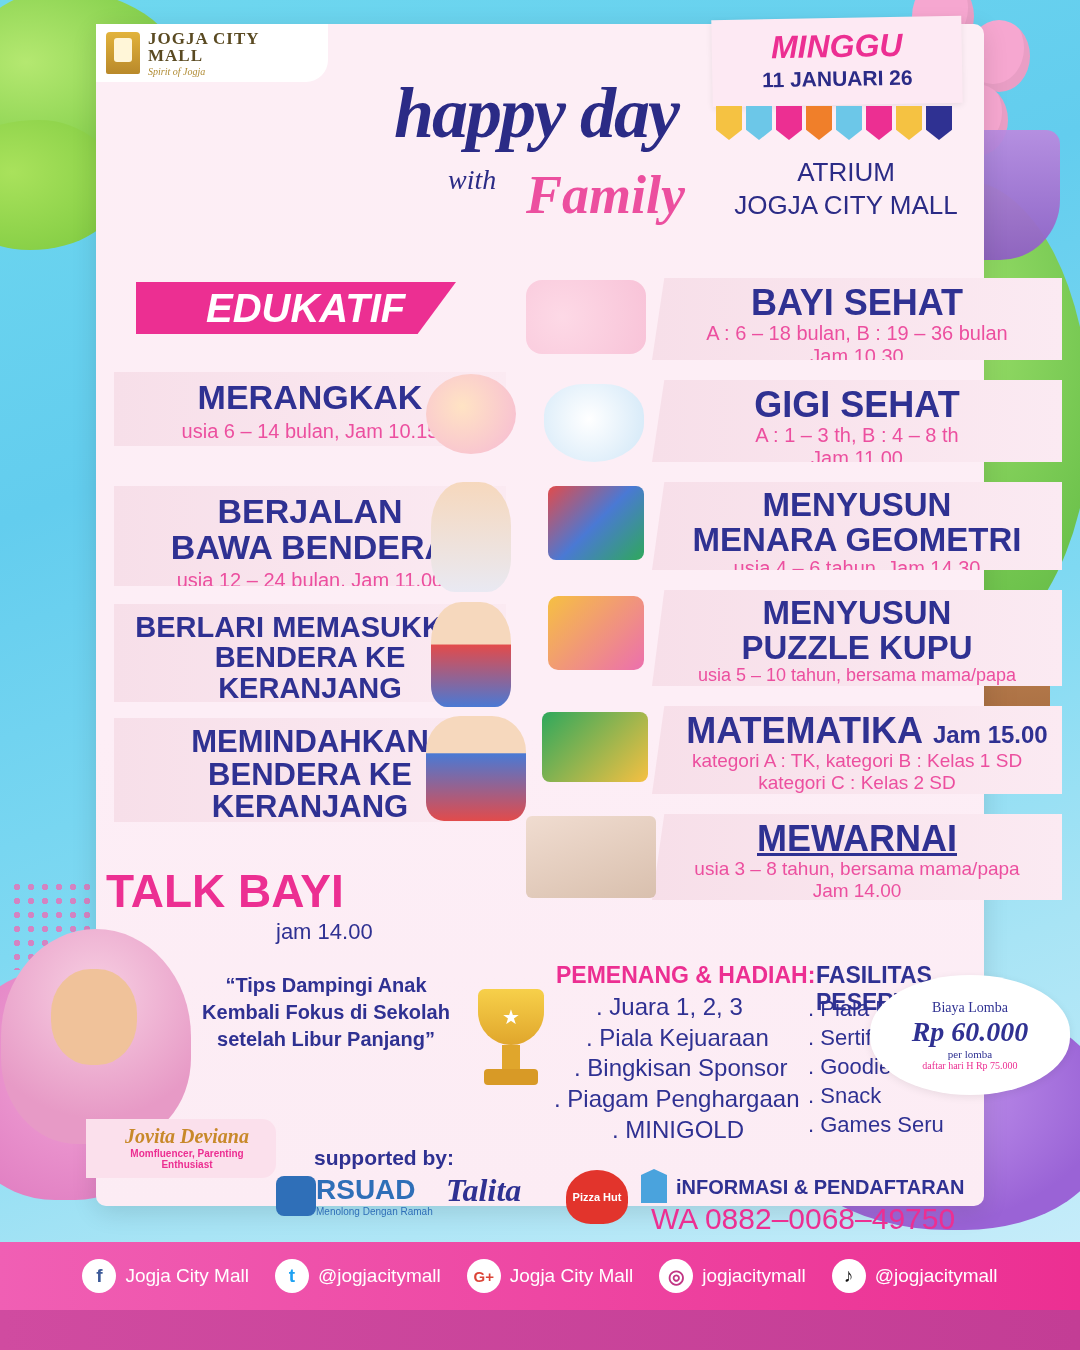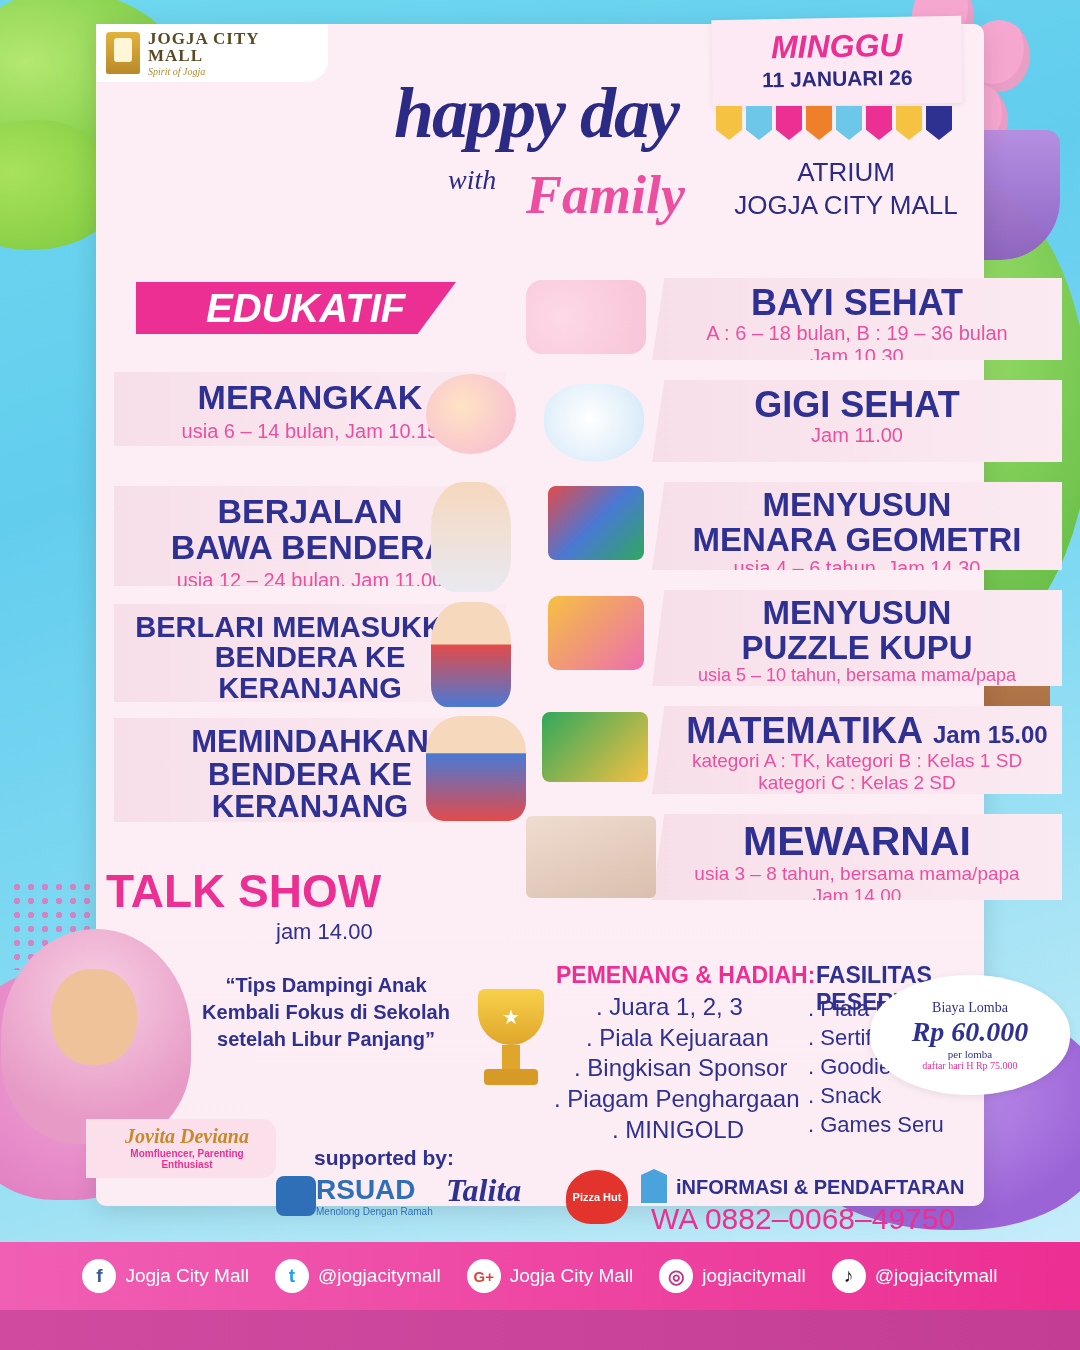--- a/index.html
+++ b/index.html
@@ -236,20 +236,21 @@
   <div class="col-right">
 
     <div class="ev" style="top:254px;height:82px;">
       <div class="ev-title" style="font-size:36px;">BAYI SEHAT</div>
       <div class="ev-sub" style="font-size:20px;">A : 6 – 18 bulan, B : 19 – 36 bulan</div>
       <div class="ev-sub" style="font-size:20px;">Jam 10.30</div>
     </div>
 
     <div class="ev" style="top:356px;height:82px;">
       <div class="ev-title" style="font-size:36px;">GIGI SEHAT</div>
+      <div class="ev-sub" style="font-size:20px;">A : 1 – 3 th, B : 4 – 8 th</div>
       <div class="ev-sub" style="font-size:20px;">Jam 11.00</div>
     </div>
 
     <div class="ev" style="top:458px;height:88px;">
       <div class="ev-title" style="font-size:33px;white-space:pre-line;">MENYUSUN
 MENARA GEOMETRI</div>
       <div class="ev-sub" style="font-size:20px;">usia 4 – 6 tahun, Jam 14.30</div>
     </div>
 
     <div class="ev" style="top:566px;height:96px;">
@@ -262,34 +263,34 @@
     <div class="ev" style="top:682px;height:88px;">
       <div style="display:flex;align-items:baseline;justify-content:center;gap:10px;">
         <div class="ev-title" style="font-size:36px;margin-left:20px;">MATEMATIKA</div>
         <div class="ev-title" style="font-size:24px;">Jam 15.00</div>
       </div>
       <div class="ev-sub" style="font-size:19px;">kategori A : TK, kategori B : Kelas 1 SD</div>
       <div class="ev-sub" style="font-size:19px;">kategori C : Kelas 2 SD</div>
     </div>
 
     <div class="ev" style="top:790px;height:86px;">
-      <div class="ev-title" style="font-size:41px;">MEWARNAI</div>
+      <div class="ev-title" style="font-size:36px;text-decoration:underline;">MEWARNAI</div>
       <div class="ev-sub" style="font-size:19px;">usia 3 – 8 tahun, bersama mama/papa</div>
       <div class="ev-sub" style="font-size:19px;">Jam 14.00</div>
     </div>
   </div>
 
   <div class="ico" style="left:430px;top:256px;width:120px;height:74px;background:radial-gradient(circle at 30% 50%,#fdd9e6,#f8c3d8);border-radius:16px;"></div>
   <div class="ico" style="left:448px;top:360px;width:100px;height:78px;background:radial-gradient(circle at 45% 45%,#ffffff,#cfe6f7);border-radius:40% 40% 50% 50%;"></div>
   <div class="ico" style="left:452px;top:462px;width:96px;height:74px;background:linear-gradient(135deg,#e24b4b,#4a79d4 50%,#2fa85c);border-radius:8px;"></div>
   <div class="ico" style="left:452px;top:572px;width:96px;height:74px;background:linear-gradient(135deg,#f6c042,#ec6fae);border-radius:10px;"></div>
   <div class="ico" style="left:446px;top:688px;width:106px;height:70px;background:linear-gradient(135deg,#2fa85c,#f6c042);border-radius:8px;"></div>
   <div class="ico" style="left:430px;top:792px;width:130px;height:82px;background:linear-gradient(160deg,#f0dcd0,#d9c0ae);border-radius:6px;"></div>
 
-  <div class="talkshow">TALK SHOW</div>
+  <div class="talkshow">TALK BAYI</div>
   <div class="talkshow-time">jam 14.00</div>
   <div class="quote">“Tips Dampingi Anak Kembali Fokus di Sekolah setelah Libur Panjang”</div>
 
   <div class="speaker-photo">
     <div class="speaker-face"></div>
   </div>
   <div class="speaker-tag">
     <div class="speaker-name">Jovita Deviana</div>
     <div class="speaker-role">Momfluencer, Parenting Enthusiast</div>
   </div>

